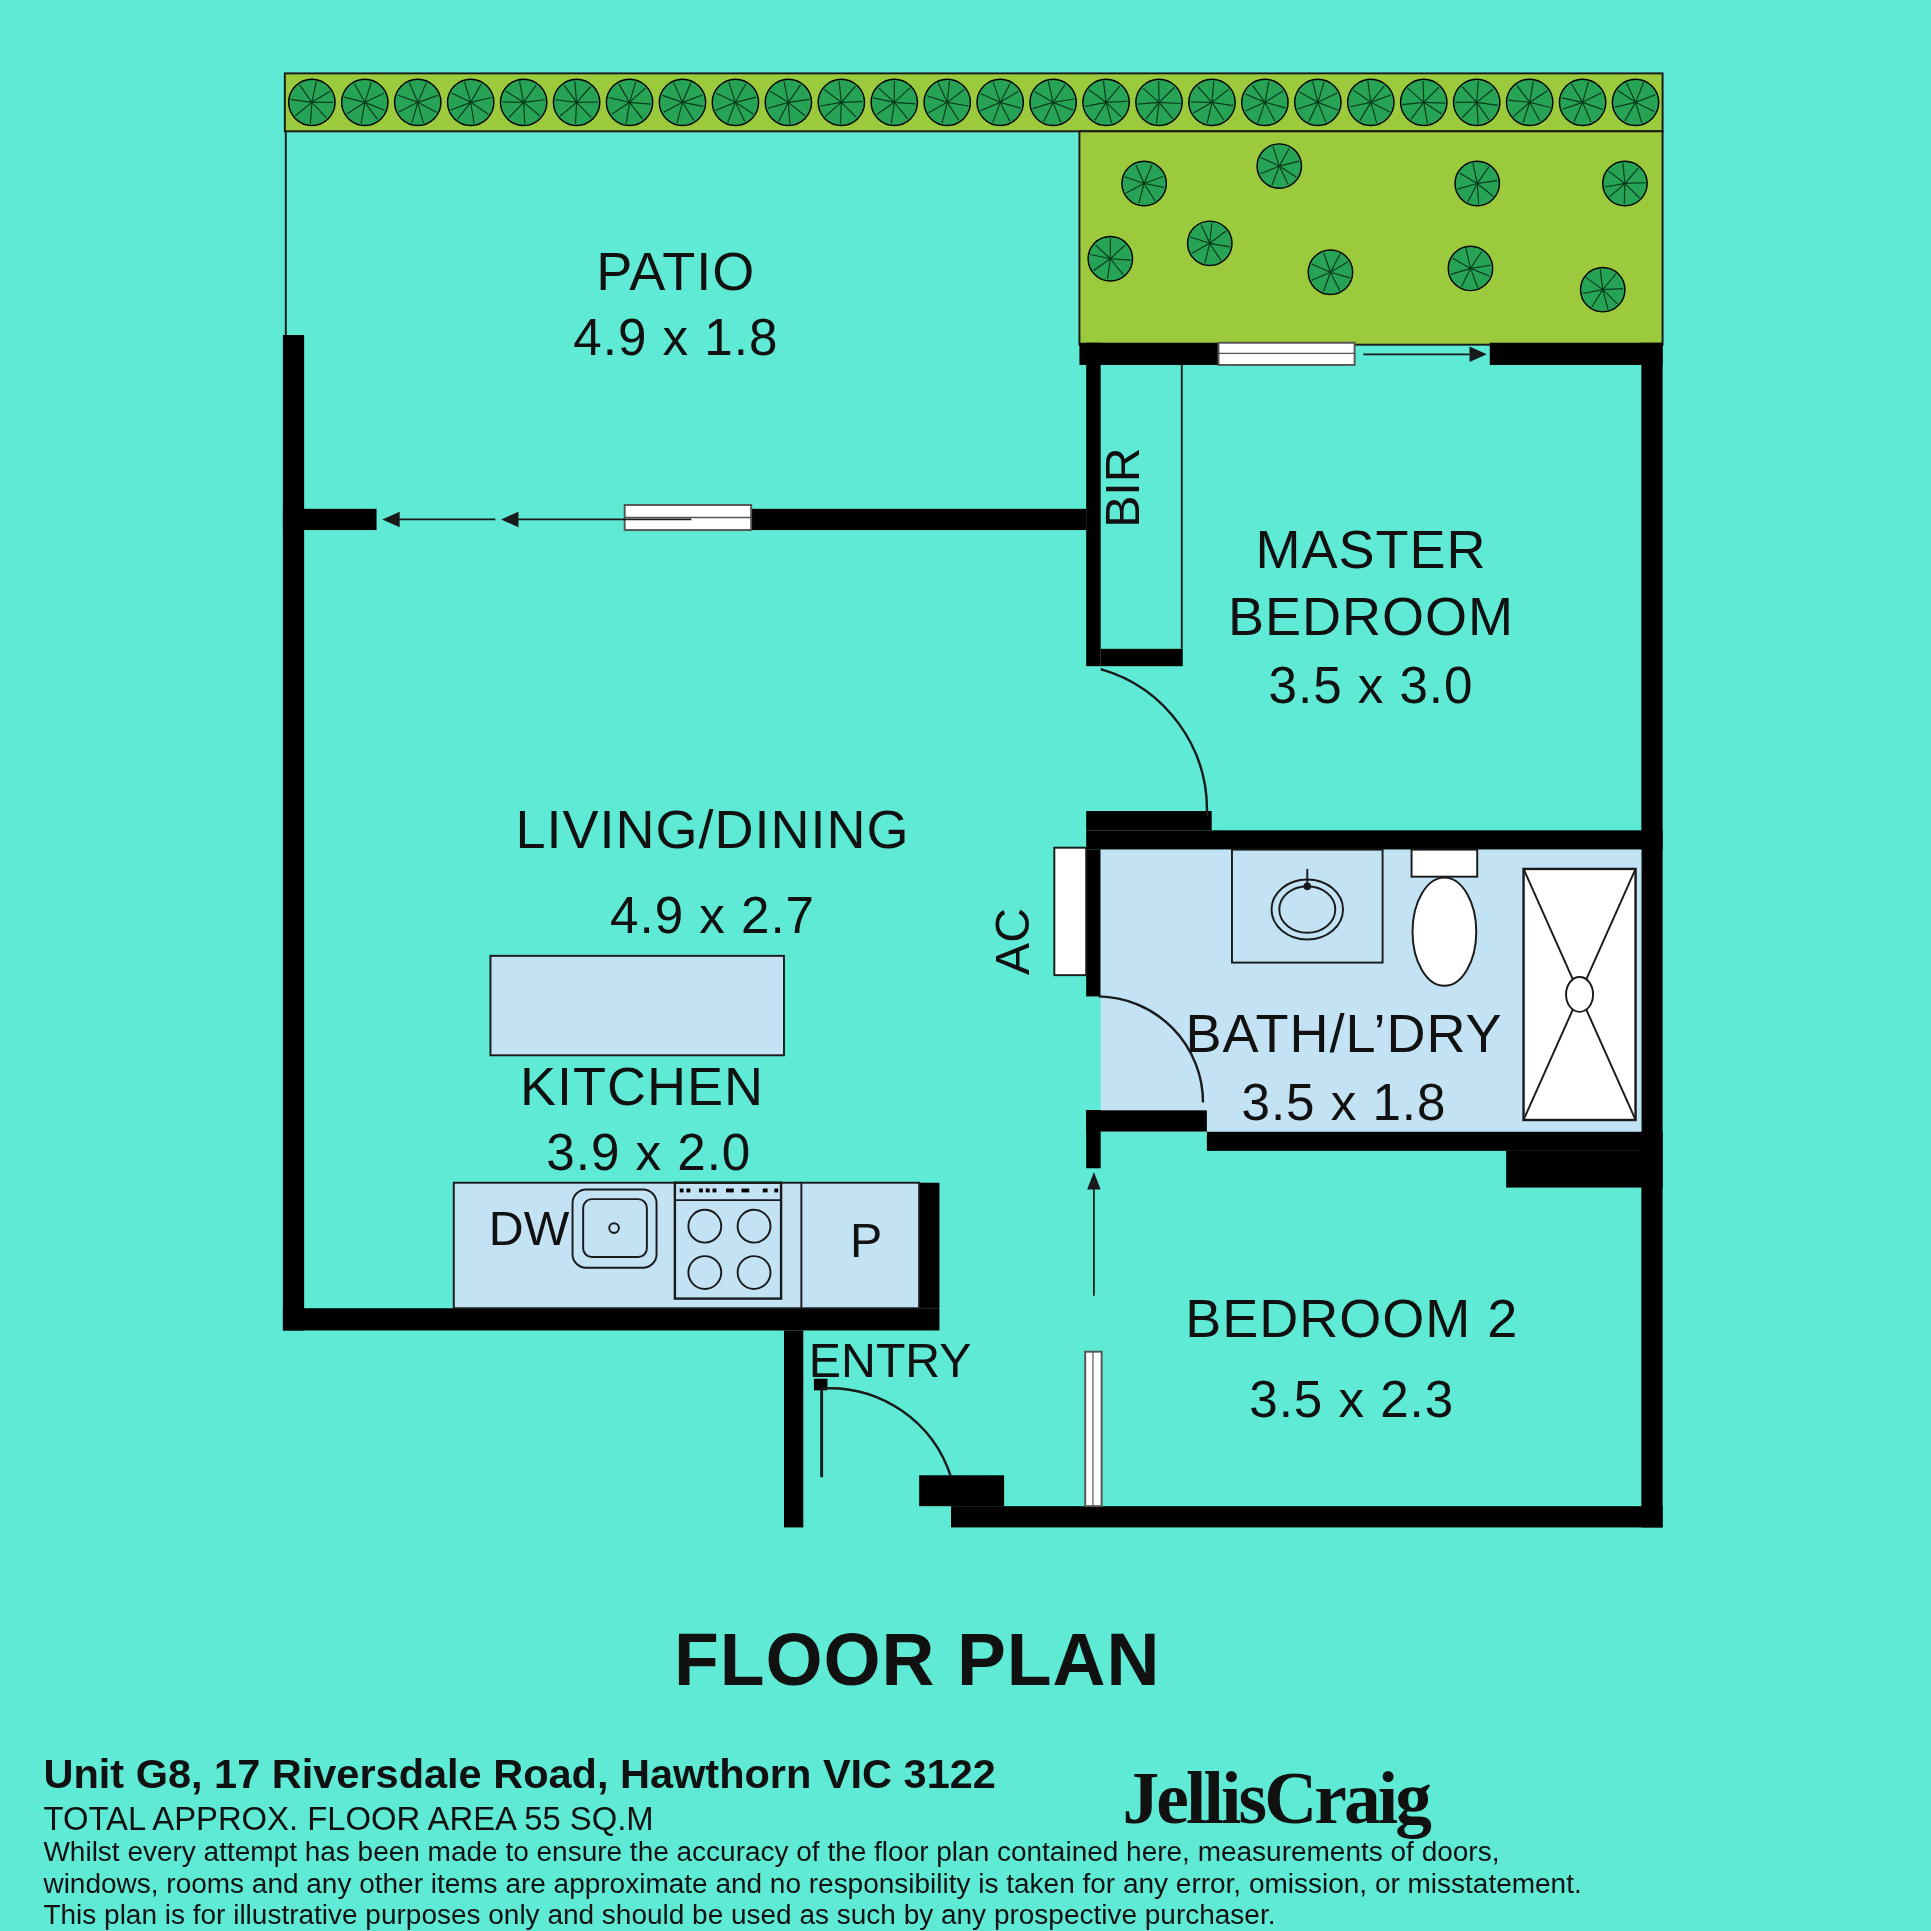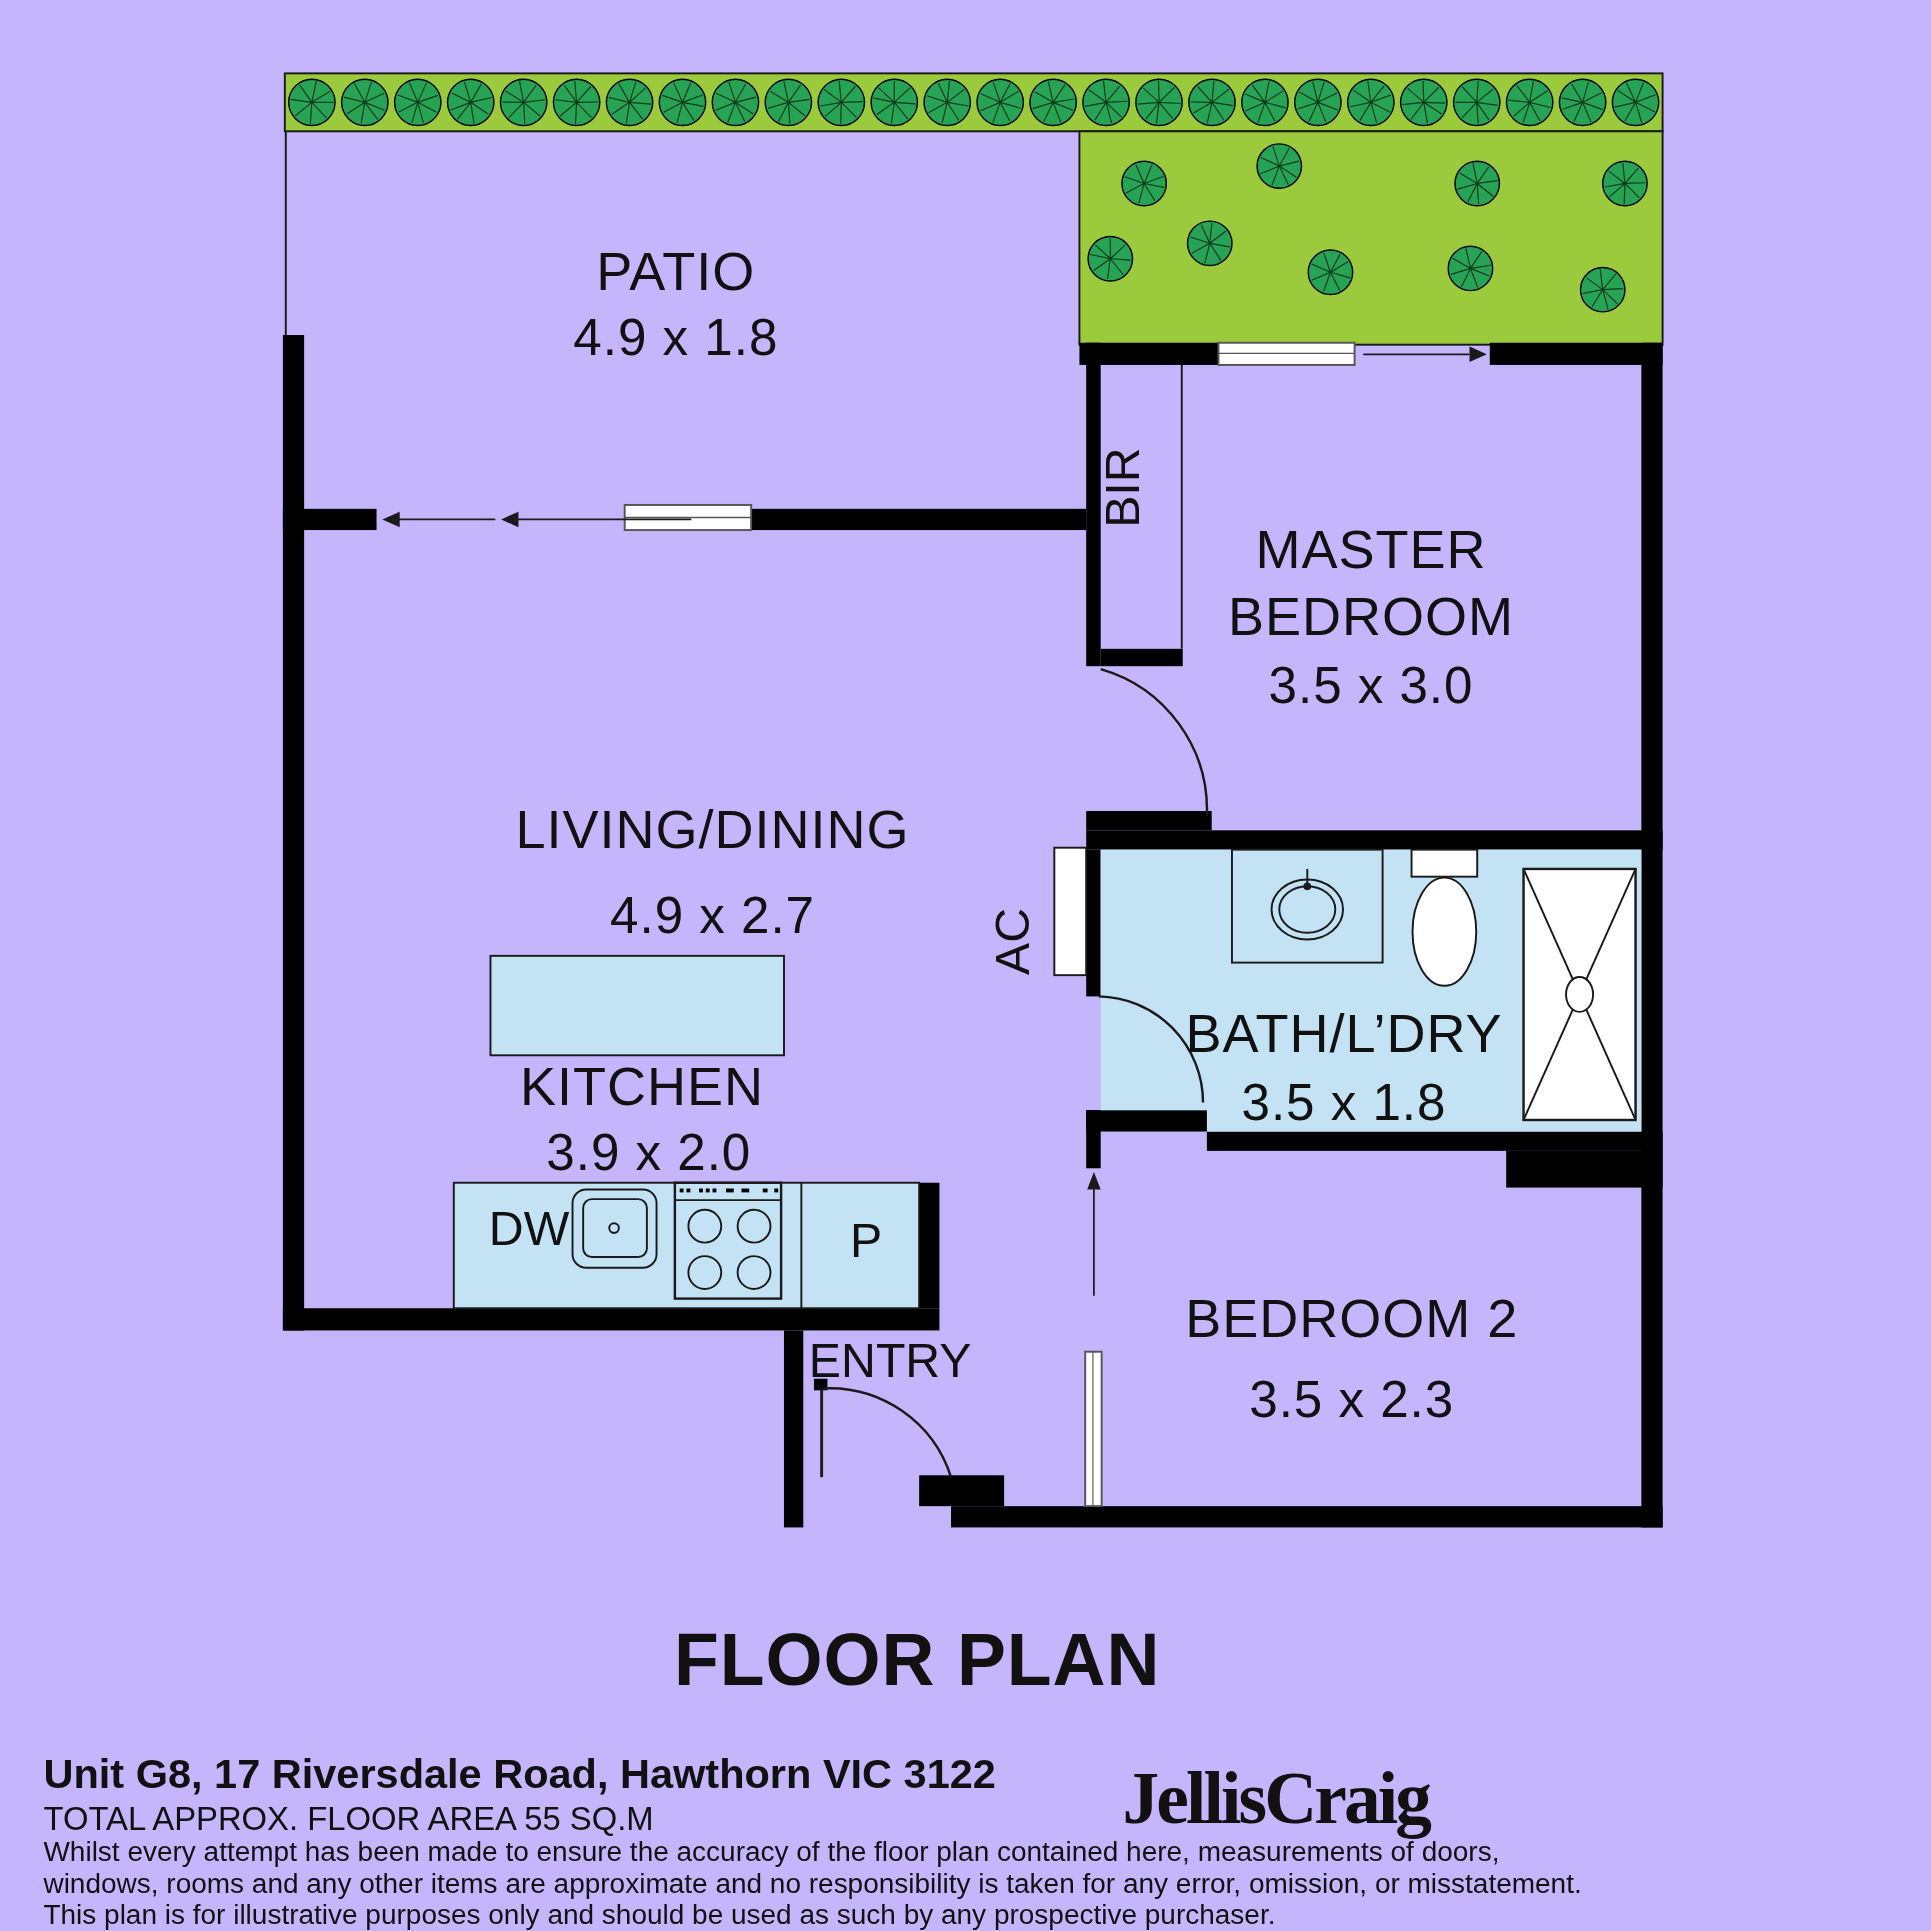--- a/index.html
+++ b/index.html
@@ -1,16 +1,16 @@
 <!DOCTYPE html>
 <html><head>
 <meta charset="utf-8">
 <style>
   html,body{margin:0;padding:0;background:#ffffff;}
-  .page{width:100vmin;height:100vmin;margin:0 auto;background:#c4b5fd;}
+  .page{width:100vmin;height:100vmin;margin:0 auto;background:#5eead4;}
   svg{display:block;width:100%;height:100%;}
   text{font-family:"Liberation Sans","DejaVu Sans",sans-serif;fill:#111111;}
   .room-name{font-size:56px;letter-spacing:1px;}
   .room-dims{font-size:53px;letter-spacing:1px;}
   .fixture-lbl{font-size:50px;}
   .title{font-size:76px;font-weight:700;letter-spacing:1px;}
   .address{font-size:43px;font-weight:700;}
   .area{font-size:34px;font-weight:500;}
   .disclaimer{font-size:29px;}
   .logo{font-family:"Liberation Serif","DejaVu Serif",serif;font-size:76px;font-weight:700;letter-spacing:-3px;}

